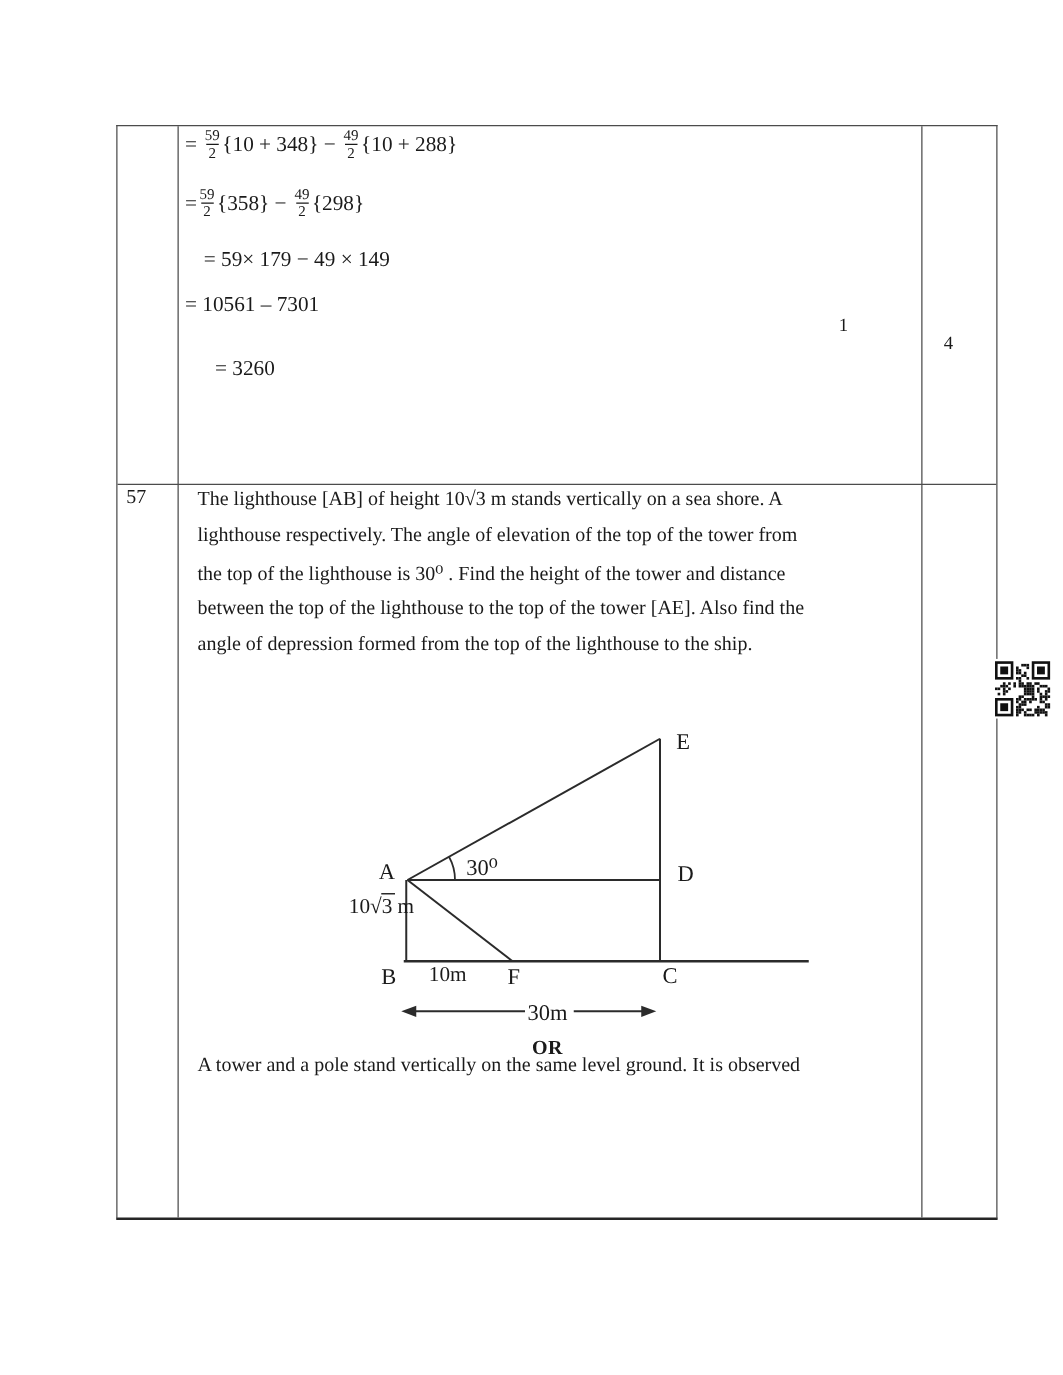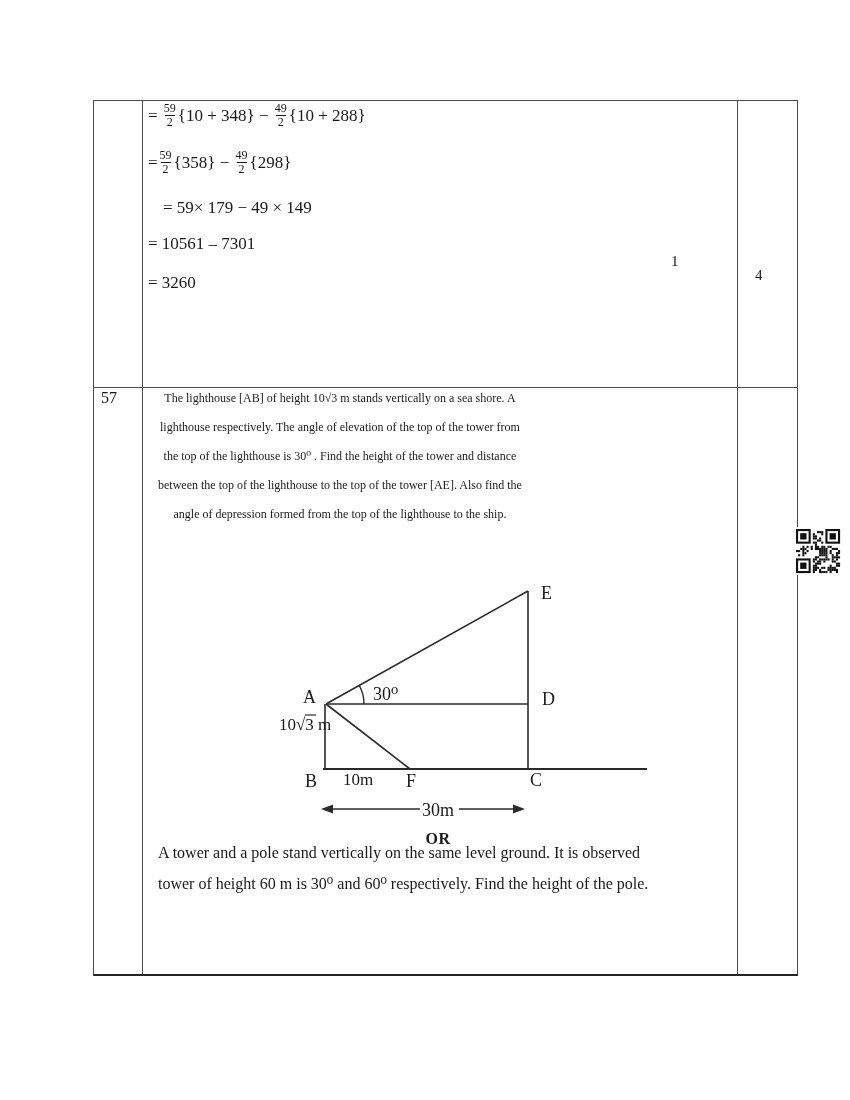--- a/index.html
+++ b/index.html
@@ -21,27 +21,27 @@
   .v1{left:48px;}
   .v2{left:643px;}
   .hline{position:absolute;left:0;right:0;top:286px;height:1px;background:#4c4c4c;}
   .qnum{position:absolute;left:7px;top:288px;font-size:16px;}
   .working{position:absolute;left:54px;top:0;width:580px;}
   .eq{position:absolute;left:0;display:flex;align-items:center;white-space:pre;font-size:17px;font-weight:500;}
   .eq:nth-child(1){top:1px;}
   .eq:nth-child(2){top:48px;}
   .eq:nth-child(3){top:97px;margin-left:15px;}
   .eq:nth-child(4){top:133px;}
-  .eq:nth-child(5){top:172px;}
+  .eq:nth-child(5){top:184px;margin-left:24px;}
   .frac{display:inline-flex;flex-direction:column;align-items:center;font-size:12px;line-height:1.1;margin:0 2px;}
   .frac .den{border-top:1px solid #1a1a1a;padding:0 2px;}
   .step-mark{position:absolute;left:577px;top:152px;font-size:15px;}
   .total-mark{position:absolute;left:661px;top:166px;font-size:15px;}
   .qtext{position:absolute;left:64px;top:290px;}
-  .qline{height:29px;white-space:pre;font-size:12px;text-align:center;}
+  .qline{height:29px;white-space:pre;font-size:16px;}
   .diagram{position:absolute;left:157px;top:475px;width:400px;height:255px;}
   .or-head{position:absolute;left:64px;top:729px;width:560px;text-align:center;font-weight:bold;font-size:16px;letter-spacing:.5px;}
   .or-text{position:absolute;left:64px;top:743px;}
   .orline{height:30px;white-space:pre;font-size:16px;}
   .qr{position:absolute;left:794px;top:527px;width:48px;height:48px;}
 </style>
 </head>
 <body>
 
 <div class="page">
@@ -90,21 +90,20 @@
         <text x="304" y="786" fill="#1a1a1a" font-size="18" font-family="&quot;Liberation Serif&quot;,&quot;DejaVu Serif&quot;,serif">B</text>
         <text x="342" y="784" fill="#1a1a1a" font-size="17" font-family="&quot;Liberation Serif&quot;,&quot;DejaVu Serif&quot;,serif">10m</text>
         <text x="405" y="786" fill="#1a1a1a" font-size="18" font-family="&quot;Liberation Serif&quot;,&quot;DejaVu Serif&quot;,serif">F</text>
         <text x="529" y="785" fill="#1a1a1a" font-size="18" font-family="&quot;Liberation Serif&quot;,&quot;DejaVu Serif&quot;,serif">C</text>
         <text x="421" y="815" fill="#1a1a1a" font-size="18" font-family="&quot;Liberation Serif&quot;,&quot;DejaVu Serif&quot;,serif">30m</text>
       </svg>
 
     <div class="or-head">OR</div>
     <div class="or-text" id="ortext">
         <div class="orline">A tower and a pole stand vertically on the same level ground. It is observed</div>
-        <div class="orline">tower of height 60 m is 30⁰ and 60⁰ respectively. Find the height of the pole.</div>
       </div>
   </div>
 
   <svg class="qr" id="qr" viewBox="0 0 48 48">
       <rect x="0" y="0" width="48" height="48" fill="#ffffff"></rect>
       <rect x="23" y="4.1" width="2.1" height="2.1" fill="#111"></rect>
       <rect x="25.1" y="4.1" width="2.1" height="2.1" fill="#111"></rect>
       <rect x="27.200000000000003" y="4.1" width="2.1" height="2.1" fill="#111"></rect>
       <rect x="18.8" y="6.2" width="2.1" height="2.1" fill="#111"></rect>
       <rect x="27.200000000000003" y="6.2" width="2.1" height="2.1" fill="#111"></rect>

